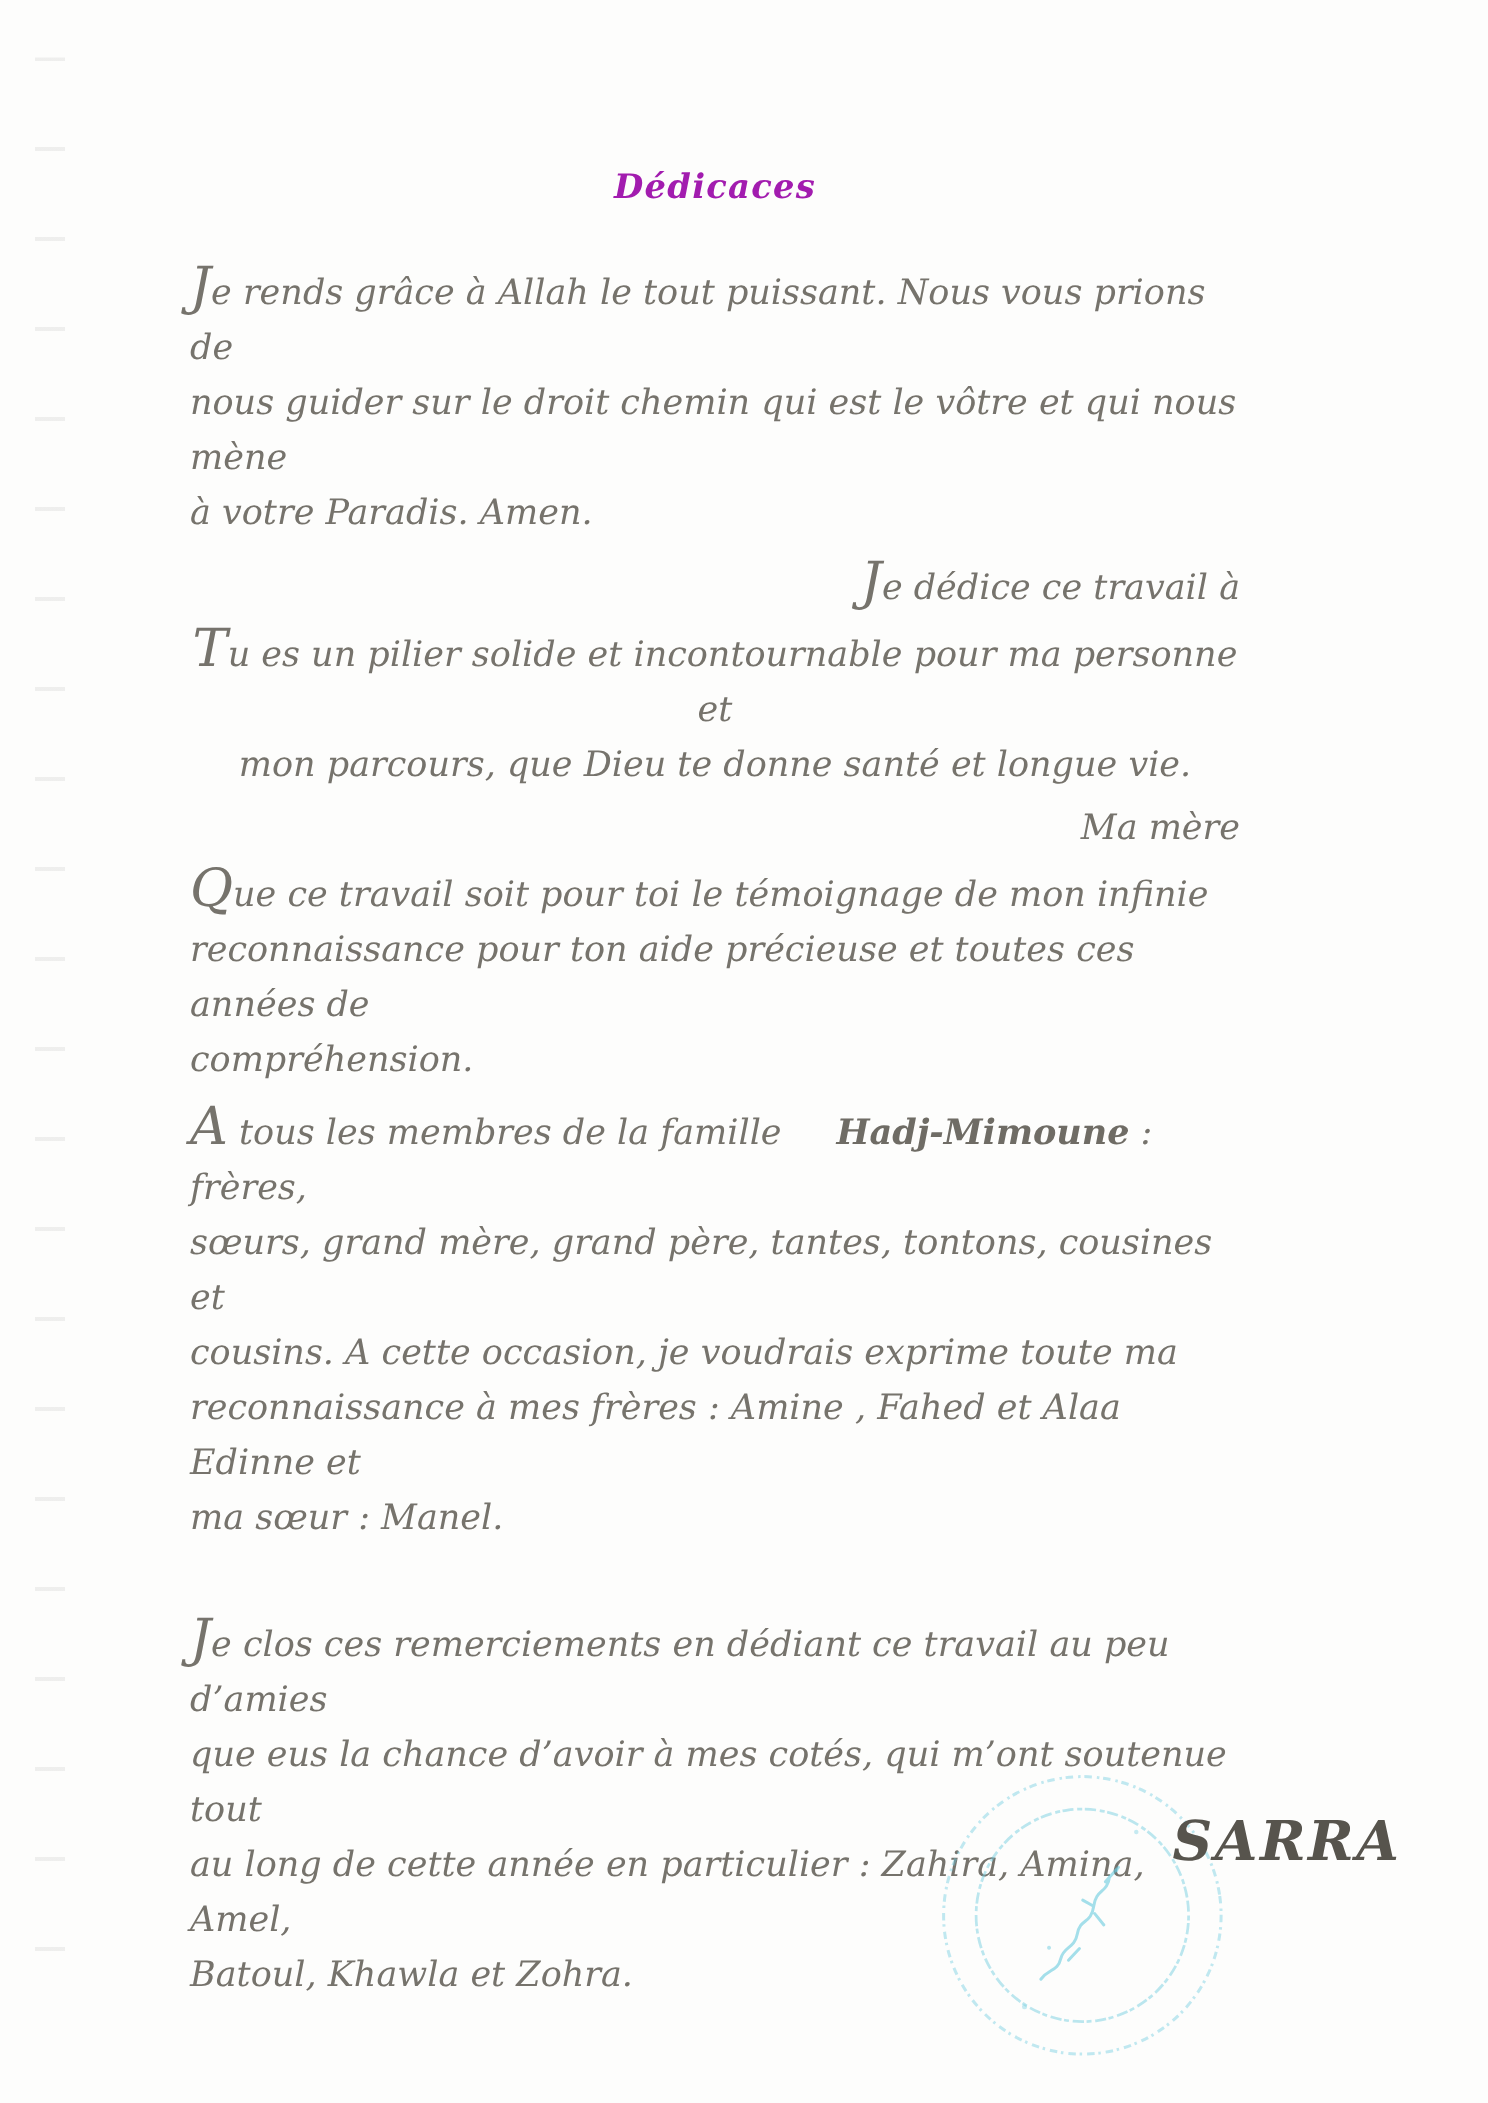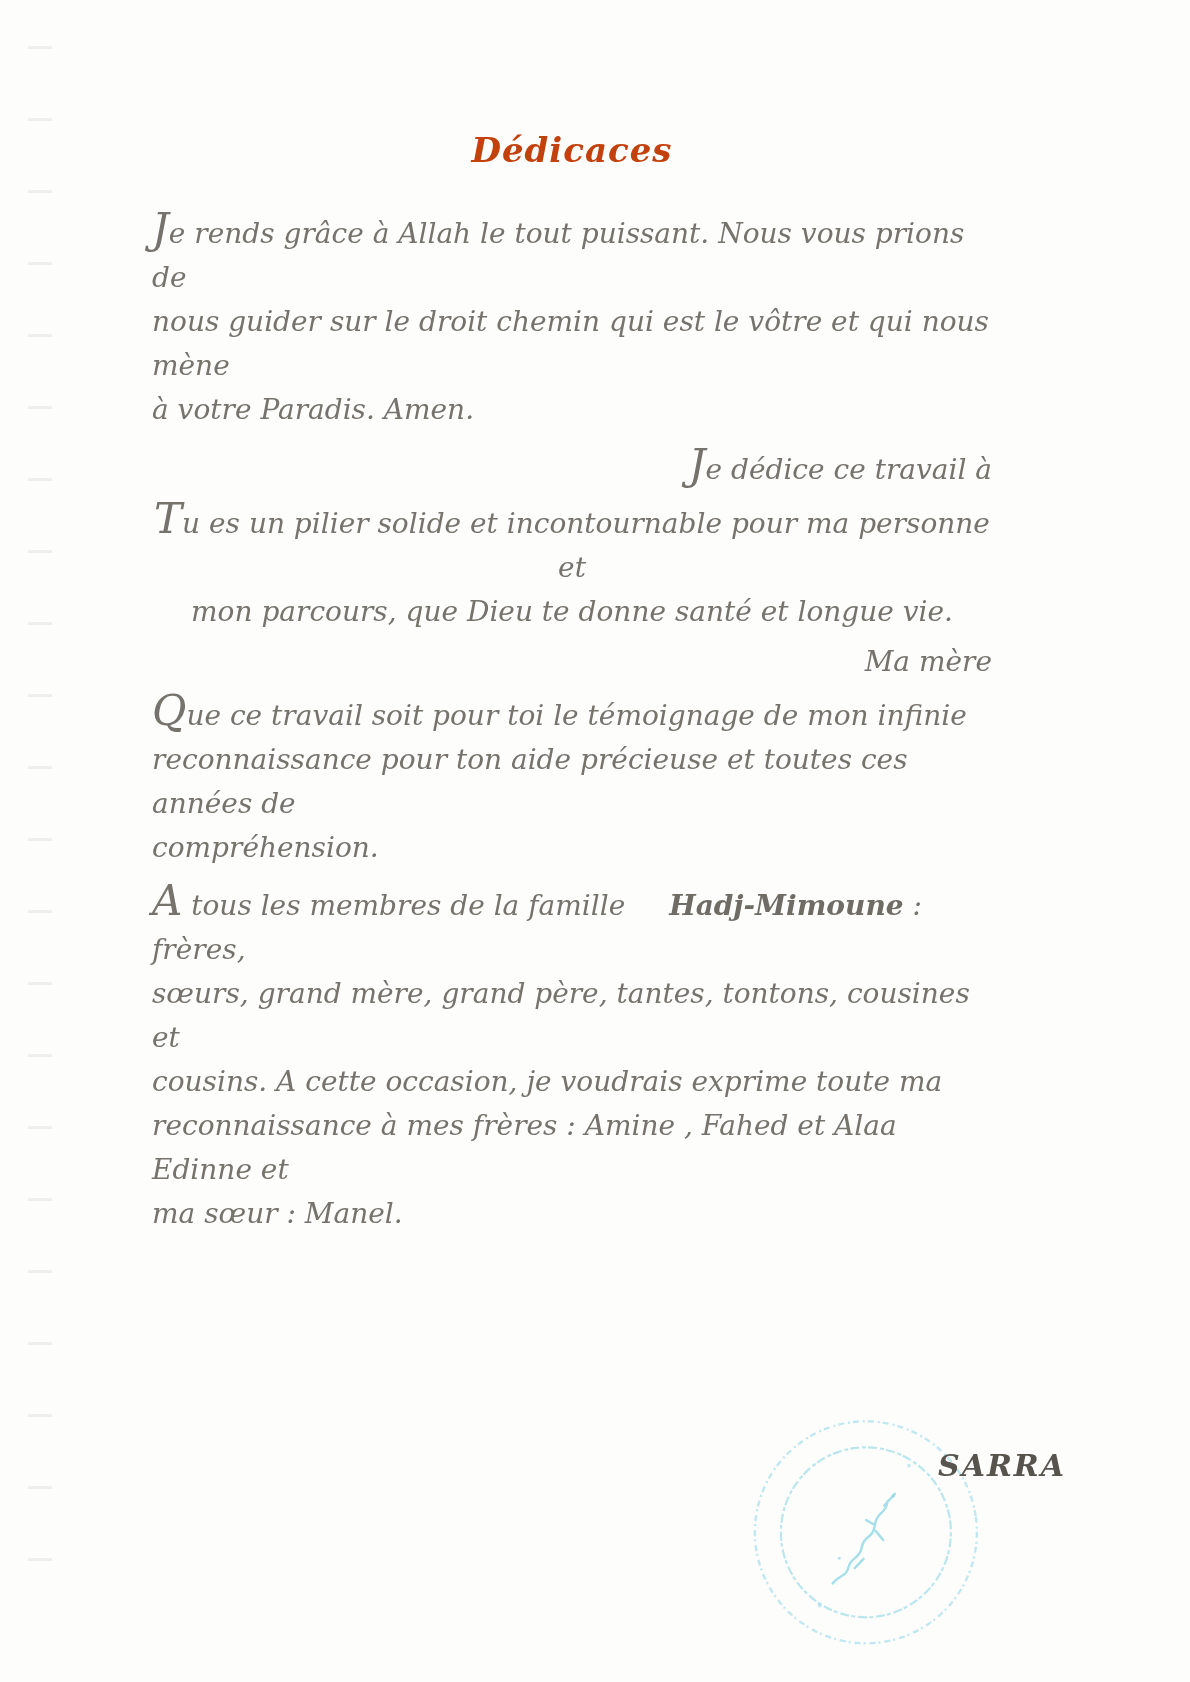--- a/index.html
+++ b/index.html
@@ -21,23 +21,23 @@
   .content{
     position:absolute;left:152px;top:0;width:840px;
     color:#76736c;
     font-style:italic;
     font-size:28px;
     line-height:44px;
   }
   .doc-title{
     margin:128px 0 0 0;
     text-align:center;
-    font-size:34px;
+    font-size:27px;
     font-weight:bold;
-    color:#c2410c;
+    color:#a21caf;
     letter-spacing:1px;
   }
   .para{white-space:pre-line;}
   .cap::first-letter{
     font-size:1.5em;
     line-height:0.8;
     font-weight:500;
   }
   .p-grace{margin-top:40px;}
   .center-line{text-align:right;}
@@ -50,21 +50,21 @@
   .p-friends{margin-top:58px;}
   .bold-name{font-weight:bold;color:#6f6c65;margin-left:35px;}
   .stamp{
     position:absolute;left:748px;top:1408px;width:240px;height:250px;
     transform:rotate(-8deg);
     opacity:0.85;
   }
   .signature{
     position:absolute;left:938px;top:1448px;
     font-style:italic;font-weight:bold;
-    font-size:30px;color:#57544d;
+    font-size:44px;color:#57544d;
     letter-spacing:2px;
     font-family:"DejaVu Serif","Liberation Serif",serif;
   }
 </style>
 </head>
 <body>
 
 <div class="scan-edge"></div>
 
 <div class="content">
@@ -86,20 +86,24 @@
   <div class="para cap p-mother">Que ce travail soit pour toi le témoignage de mon infinie
 reconnaissance pour ton aide précieuse et toutes ces années de
 compréhension.</div>
 
   <div class="para cap p-family"><span>A tous les membres de la famille </span><span class="bold-name">Hadj-Mimoune</span><span> : frères,
 sœurs, grand mère, grand père, tantes, tontons, cousines et
 cousins.  A cette occasion, je voudrais exprime toute ma
 reconnaissance à mes frères : Amine , Fahed et Alaa Edinne et
 ma sœur : Manel.</span></div>
 
+  <div class="para cap p-friends">Je clos ces remerciements en dédiant ce travail au peu d’amies
+que eus la chance d’avoir à mes cotés, qui m’ont soutenue tout
+au long de cette année en particulier : Zahira, Amina, Amel,
+Batoul, Khawla et Zohra.</div>
 
 </div>
 
 <div class="stamp">
   <svg width="240" height="250" viewBox="0 0 240 250">
     <circle cx="118" cy="124" r="111" fill="none" stroke="#6fccdf" stroke-width="2.4" stroke-dasharray="6 4 2 3" opacity="0.50"></circle>
     <circle cx="118" cy="124" r="85" fill="none" stroke="#6fccdf" stroke-width="2.2" stroke-dasharray="9 3 4 2" opacity="0.55"></circle>
     <path d="M78,170 C86,162 92,166 96,156 C100,146 108,150 112,138 C116,126 124,132 128,118 C132,104 140,110 144,96 M102,158 l10,-8 M128,124 l6,10 M140,100 l12,-10 M120,112 l8,6" fill="none" stroke="#5cc6db" stroke-width="2.4" stroke-linecap="round" opacity="0.65"></path>
     <circle cx="88" cy="146" r="1.6" fill="#6fccdf" opacity="0.6"></circle>
     <circle cx="150" cy="92" r="1.6" fill="#6fccdf" opacity="0.6"></circle>

